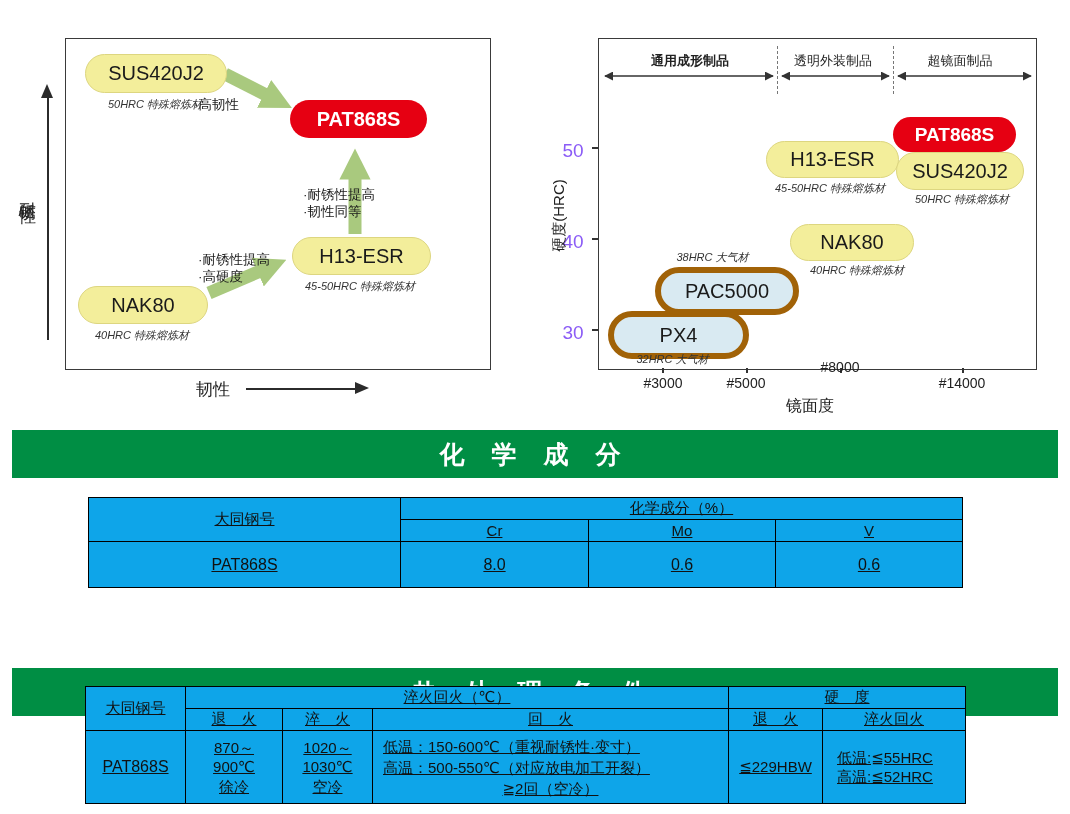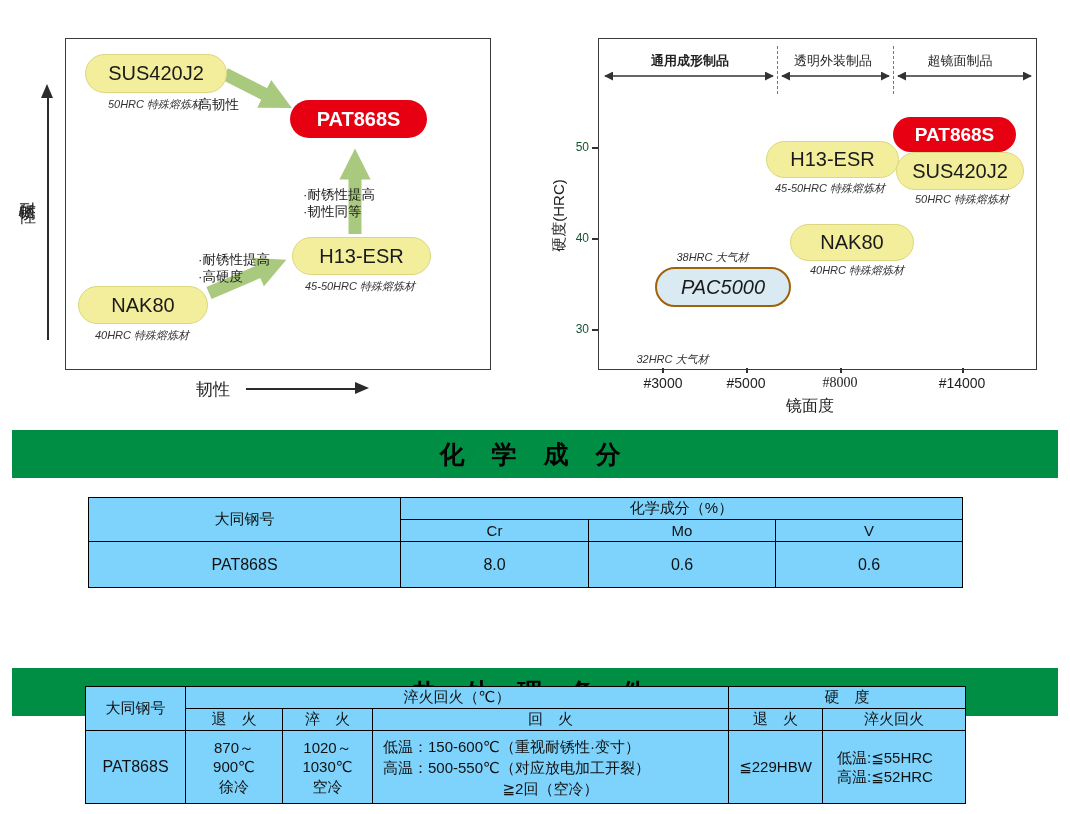--- a/index.html
+++ b/index.html
@@ -6,43 +6,43 @@
   .page{position:relative;width:1070px;height:814px;background:#fff;overflow:hidden;
         font-family:"Liberation Sans","DejaVu Sans",sans-serif;color:#222;
         --banner-green:#008e44;--bubble-yellow:#f3ee9b;--bubble-blue:#d9eaf2;
         --bubble-red:#e60012;--arrow-green:#a9c97e;}
   .chart{position:absolute;}
   .chart-title{position:absolute;text-align:center;font-size:17px;color:#222;white-space:nowrap;}
   .plot-box{position:absolute;border:1.4px solid #3a3a3a;background:#fff;}
   .pill{position:absolute;display:flex;align-items:center;justify-content:center;
         border-radius:999px;font-size:20px;color:#1a1a1a;white-space:nowrap;}
   .pill.yellow{background:var(--bubble-yellow);border:1px solid #ddd680;}
-  .pill.blue{background:var(--bubble-blue);border:2px solid #a16207;font-style:italic;}
+  .pill.blue{background:var(--bubble-blue);border:6px solid #a16207;}
   .pill.red{background:var(--bubble-red);color:#fff;font-weight:bold;border:none;}
   .cap{position:absolute;font-size:11px;color:#333;text-align:center;white-space:nowrap;font-style:italic;}
   .annot{position:absolute;font-size:13.5px;color:#1a1a1a;white-space:pre-line;line-height:1.28;}
   .vlabel{position:absolute;writing-mode:vertical-rl;text-orientation:upright;font-size:17px;color:#222;letter-spacing:3px;}
   .rlabel{position:absolute;text-align:center;font-size:15px;color:#222;transform:rotate(-90deg);white-space:nowrap;}
   .axis-line{position:absolute;background:#2b2b2b;}
   .tri-up{position:absolute;width:0;height:0;border-left:6.5px solid transparent;border-right:6.5px solid transparent;border-bottom:14px solid #2b2b2b;}
   .tri-right{position:absolute;width:0;height:0;border-top:6.5px solid transparent;border-bottom:6.5px solid transparent;border-left:14px solid #2b2b2b;}
   .xlabel{position:absolute;font-size:17px;color:#222;white-space:nowrap;}
   .region-label{position:absolute;text-align:center;font-size:13px;color:#222;white-space:nowrap;}
   .dash-v{position:absolute;border-left:1px dashed #777;}
-  .ytick-label{position:absolute;text-align:right;font-size:12px;color:#14532d;}
+  .ytick-label{position:absolute;text-align:center;font-size:19px;color:#8b5cf6;}
   .xtick-label{position:absolute;text-align:center;font-size:14px;color:#222;}
   .tick{position:absolute;background:#333;}
   .overlay{position:absolute;left:0;top:0;pointer-events:none;}
   #ga path{fill:var(--arrow-green);}
   #ba path{fill:#333;}
   .garrow{stroke:var(--arrow-green);}
   .barrow{stroke:#333;stroke-width:1.3;}
-  .banner{position:absolute;background:var(--banner-green);color:#000000;display:flex;align-items:center;justify-content:center;
+  .banner{position:absolute;background:var(--banner-green);color:#ffffff;display:flex;align-items:center;justify-content:center;
           font-size:25px;font-weight:bold;letter-spacing:10px;}
-  table.dtable{position:absolute;border-collapse:collapse;table-layout:fixed;font-size:15px;color:#111;background:#7dd3fc;}
+  table.dtable{position:absolute;border-collapse:collapse;table-layout:fixed;font-size:15px;color:#111;background:#0ea5e9;text-decoration:underline;}
   table.dtable td{border:1px solid #000;text-align:center;vertical-align:middle;padding:0;}
   tr.hrow td{height:21px;}
   tr.hrow2 td{height:21px;}
   tr.chem-data td{height:45px;font-size:16px;}
   tr.heat-data td{height:72px;font-size:15px;}
   .pre{white-space:pre-line;line-height:1.3;}
   .temper-line{text-align:left;padding-left:10px;line-height:1.4;}
   .temper-center{text-align:center;line-height:1.4;}
 </style>
 </head>
@@ -117,24 +117,25 @@
     <div class="tick" style="left:47px;top:230px;width:6px;height:2px;"></div>
     <div class="tick" style="left:47px;top:321px;width:6px;height:2px;"></div>
     <div class="rlabel" style="left:-36px;top:198px;width:100px;">硬度(HRC)</div>
 
     <div class="tick" style="left:117px;top:360px;width:2px;height:5px;"></div>
     <div class="tick" style="left:201px;top:360px;width:2px;height:5px;"></div>
     <div class="tick" style="left:295px;top:360px;width:2px;height:5px;"></div>
     <div class="tick" style="left:417px;top:360px;width:2px;height:5px;"></div>
     <div class="xtick-label" style="left:88px;top:367px;width:60px;">#3000</div>
     <div class="xtick-label" style="left:171px;top:367px;width:60px;">#5000</div>
-    <div class="xtick-label" style="left:265px;top:367px;width:60px;font-family:Liberation Serif, serif;">#8000</div>
+    <div class="xtick-label" style="left:265px;top:351px;width:60px;">#8000</div>
     <div class="xtick-label" style="left:383px;top:367px;width:68px;">#14000</div>
     <div class="xlabel" style="left:241px;top:388px;font-size:16px;">镜面度</div>
 
+    <div class="pill blue" style="left:63px;top:303px;width:129px;height:36px;">PX4</div>
     <div class="cap" style="left:65px;top:344px;width:125px;">32HRC 大气材</div>
 
     <div class="cap" style="left:105px;top:242px;width:125px;">38HRC 大气材</div>
     <div class="pill blue" style="left:110px;top:259px;width:132px;height:36px;">PAC5000</div>
 
     <div class="pill yellow" style="left:245px;top:216px;width:122px;height:35px;">NAK80</div>
     <div class="cap" style="left:242px;top:255px;width:140px;">40HRC 特殊熔炼材</div>
 
     <div class="pill yellow" style="left:221px;top:133px;width:131px;height:35px;">H13-ESR</div>
     <div class="cap" style="left:215px;top:173px;width:140px;">45-50HRC 特殊熔炼材</div>

